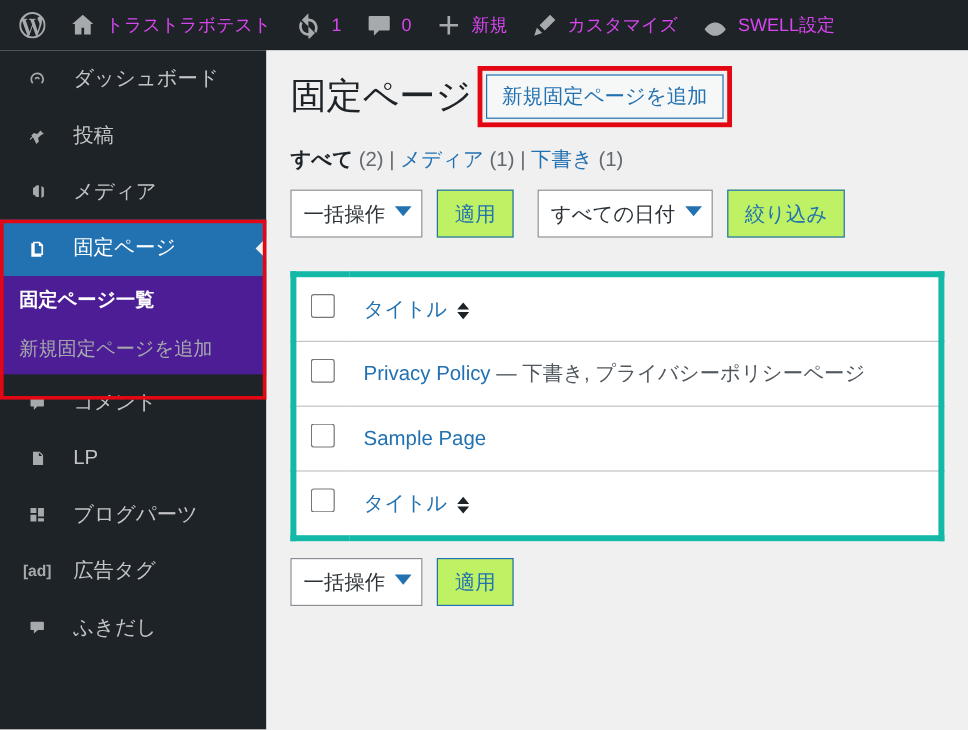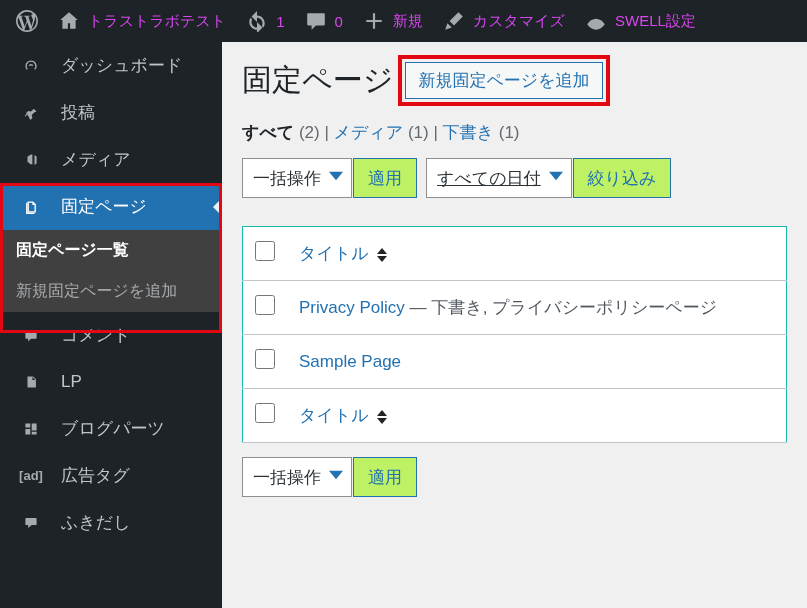--- a/index.html
+++ b/index.html
@@ -16,48 +16,48 @@
 
   
   .sidebar { width: 222px; background: #1d2327; color: #c3c4c7; font-size: 17px; flex-shrink: 0; }
   .sidebar .menu-item { display: flex; align-items: center; gap: 23px; padding: 12px 24px; cursor: pointer; position: relative; }
   .sidebar .menu-item.current { background: #2271b1; color: #fff; }
   .sidebar .menu-item.current::after { content: ""; position: absolute; right: 0; top: 50%; transform: translateY(-50%); border: 9px solid transparent; border-right-color: #f0f0f1; }
   .sidebar .menu-icon { width: 14px; height: 22px; display: flex; align-items: center; justify-content: center; }
   .sidebar .menu-icon svg { width: 22px; height: 22px; fill: #a7aaad; }
   .sidebar .menu-item.current .menu-icon svg { fill: #fff; }
   .sidebar .menu-item .adtag-icon { font-size: 13px; color: #a7aaad; font-weight: bold; }
-  .sidebar .submenu { background: #404040; }
+  .sidebar .submenu { background: #4c1d95; }
   .sidebar .submenu .sub-item { padding: 10px 14px 10px 16px; color: #a7aaad; cursor: pointer; font-size: 16px; }
   .sidebar .submenu .sub-item.current { color: #fff; font-weight: 600; }
 
   
   .anno-box { position: absolute; border: 3px solid #e30613; pointer-events: none; z-index: 10; }
   .anno-sidebar { top: 0; left: 0; width: 222px; height: 150px; }
 
   
   .content { flex: 1; padding: 18px 20px; position: relative; background: #f0f0f1; }
   .page-heading-row { display: flex; align-items: center; gap: 12px; margin-bottom: 20px; position: relative; }
   .page-heading { font-size: 30px; font-weight: 400; color: #1d2327; }
   .add-new-btn { border: 1px solid #2271b1; color: #2271b1; background: #f6f7f7; padding: 6px 12px; font-size: 17px; cursor: pointer; }
   .add-new-wrap { position: relative; display: inline-block; }
   .add-new-anno { position: absolute; top: -7px; left: -7px; right: -7px; bottom: -7px; border: 4px solid #e30613; pointer-events: none; }
 
   .subsubsub { font-size: 17px; color: #646970; margin-bottom: 14px; }
   .subsubsub .filter-link { color: #2271b1; text-decoration: none; cursor: pointer; }
   .subsubsub .current-filter { color: #1d2327; font-weight: 600; }
   .subsubsub .count { color: #646970; }
 
-  .tablenav { display: flex; gap: 1px; align-items: flex-end; margin-bottom: 6px; }
+  .tablenav { display: flex; gap: 12px; align-items: flex-end; margin-bottom: 6px; }
   .tablenav select, .tablenav .select-shell { height: 40px; border: 1px solid #8c8f94; background: #fff; font-size: 17px; padding: 0 30px 0 10px; color: #2c3338; position: relative; display:inline-flex; align-items:center; cursor:pointer; }
   .select-shell .caret { position: absolute; right: 8px; top: 50%; transform: translateY(-50%); pointer-events: none; }
   .select-shell .caret svg { width: 14px; height: 14px; fill: #2271b1; }
   .btn { height: 40px; border: 1px solid #2271b1; color: #2271b1; background: #bef264; padding: 0 14px; font-size: 17px; cursor: pointer; }
 
-  table.wp-list { width: 100%; border-collapse: collapse; background: #fff; border: 1px solid #14b8a6; margin-top: 28px; }
+  table.wp-list { width: 100%; border-collapse: collapse; background: #fff; border: 5px solid #14b8a6; margin-top: 28px; }
   .wp-list th, .wp-list td { text-align: left; padding: 14px 12px; border-bottom: 1px solid #c3c4c7; font-size: 17px; }
   .wp-list th { font-weight: 400; color: #2271b1; }
   .wp-list th .sort-arrows { display:inline-flex; flex-direction:column; margin-left:4px; vertical-align:middle; }
   .wp-list th .sort-arrows svg { width:10px; height:8px; fill:#1d2327; }
   .wp-list .cb { width: 36px; }
   .wp-list input[type=checkbox] { width: 20px; height: 20px; border: 1px solid #8c8f94; background:#fff; }
   .row-title { color: #2271b1; font-weight: 400; text-decoration: none; }
   .row-meta { color: #50575e; }
 
   .sidebar-anno-wrap { position: relative; }
@@ -227,21 +227,21 @@
     </div>
 
     <div class="tablenav">
       <div class="select-shell">
         <span>一括操作</span>
         <span class="caret"><svg viewBox="0 0 10 10">
               <path d="M0 2h10L5 8z"></path>
             </svg></span>
       </div>
       <button class="btn">適用</button>
-      <div class="select-shell" style="margin-left:8px;text-decoration:underline;">
+      <div class="select-shell" style="margin-left:8px;">
         <span>すべての日付</span>
         <span class="caret"><svg viewBox="0 0 10 10">
               <path d="M0 2h10L5 8z"></path>
             </svg></span>
       </div>
       <button class="btn">絞り込み</button>
     </div>
 
     <table class="wp-list">
       <thead>

